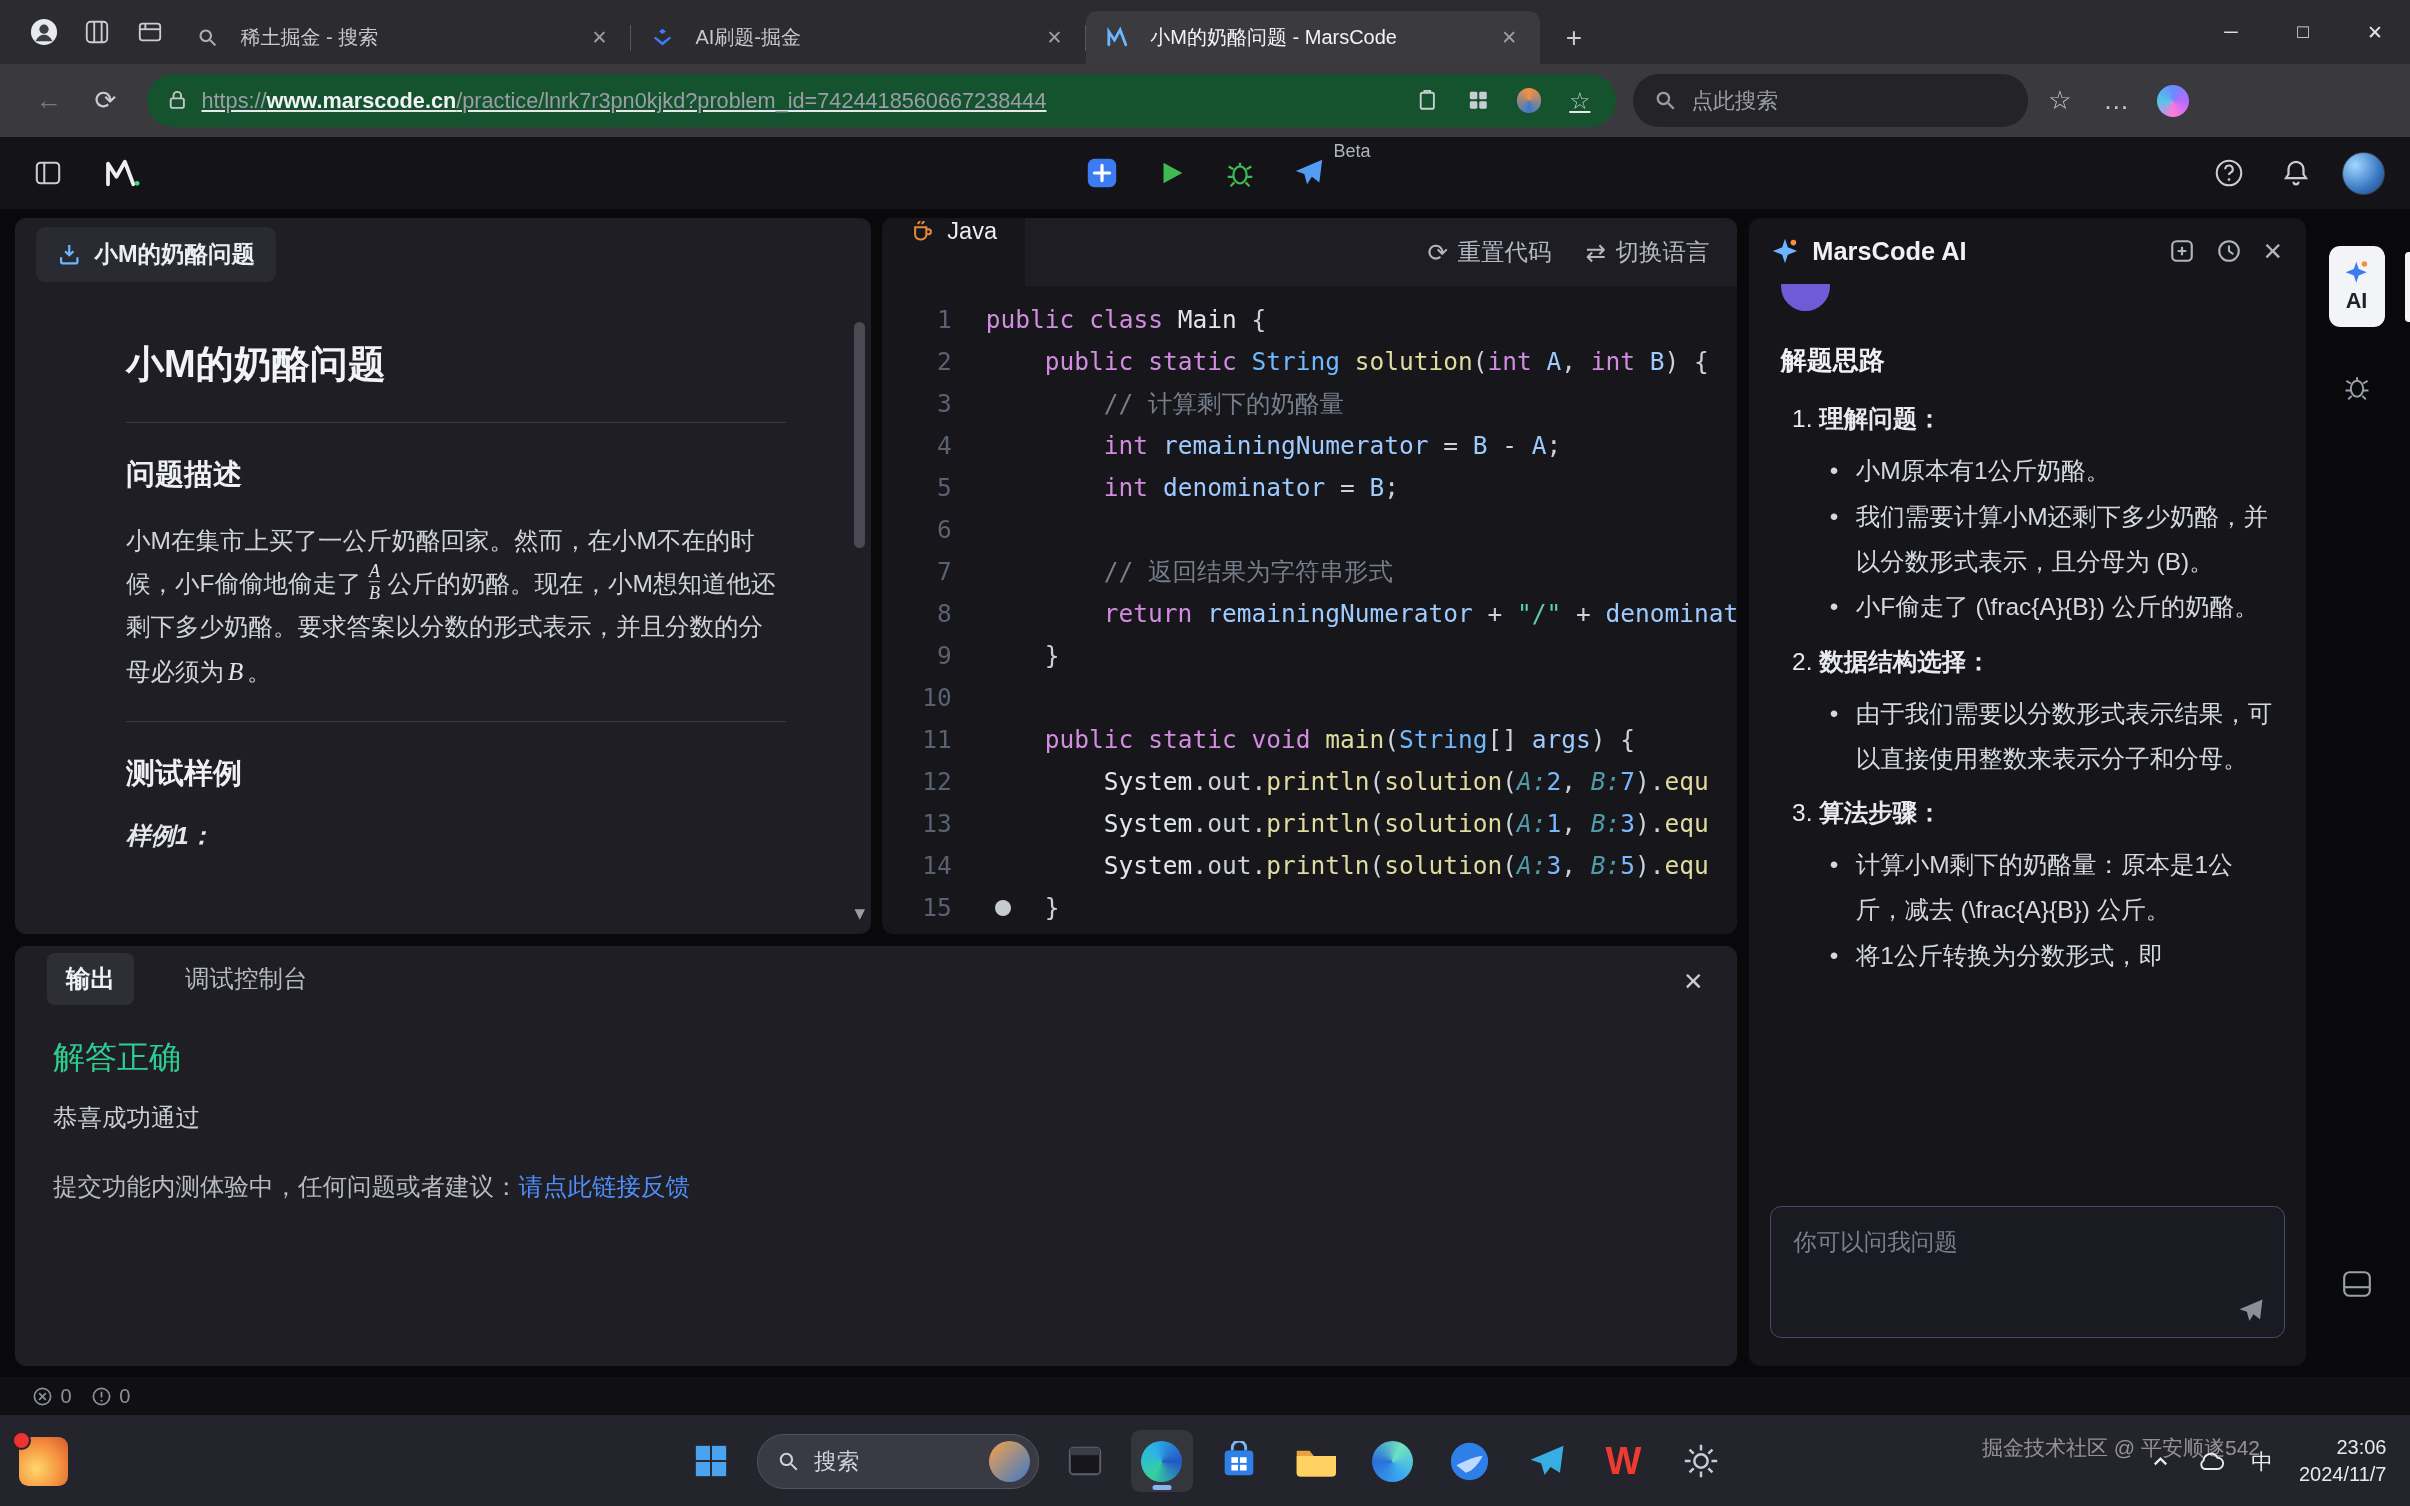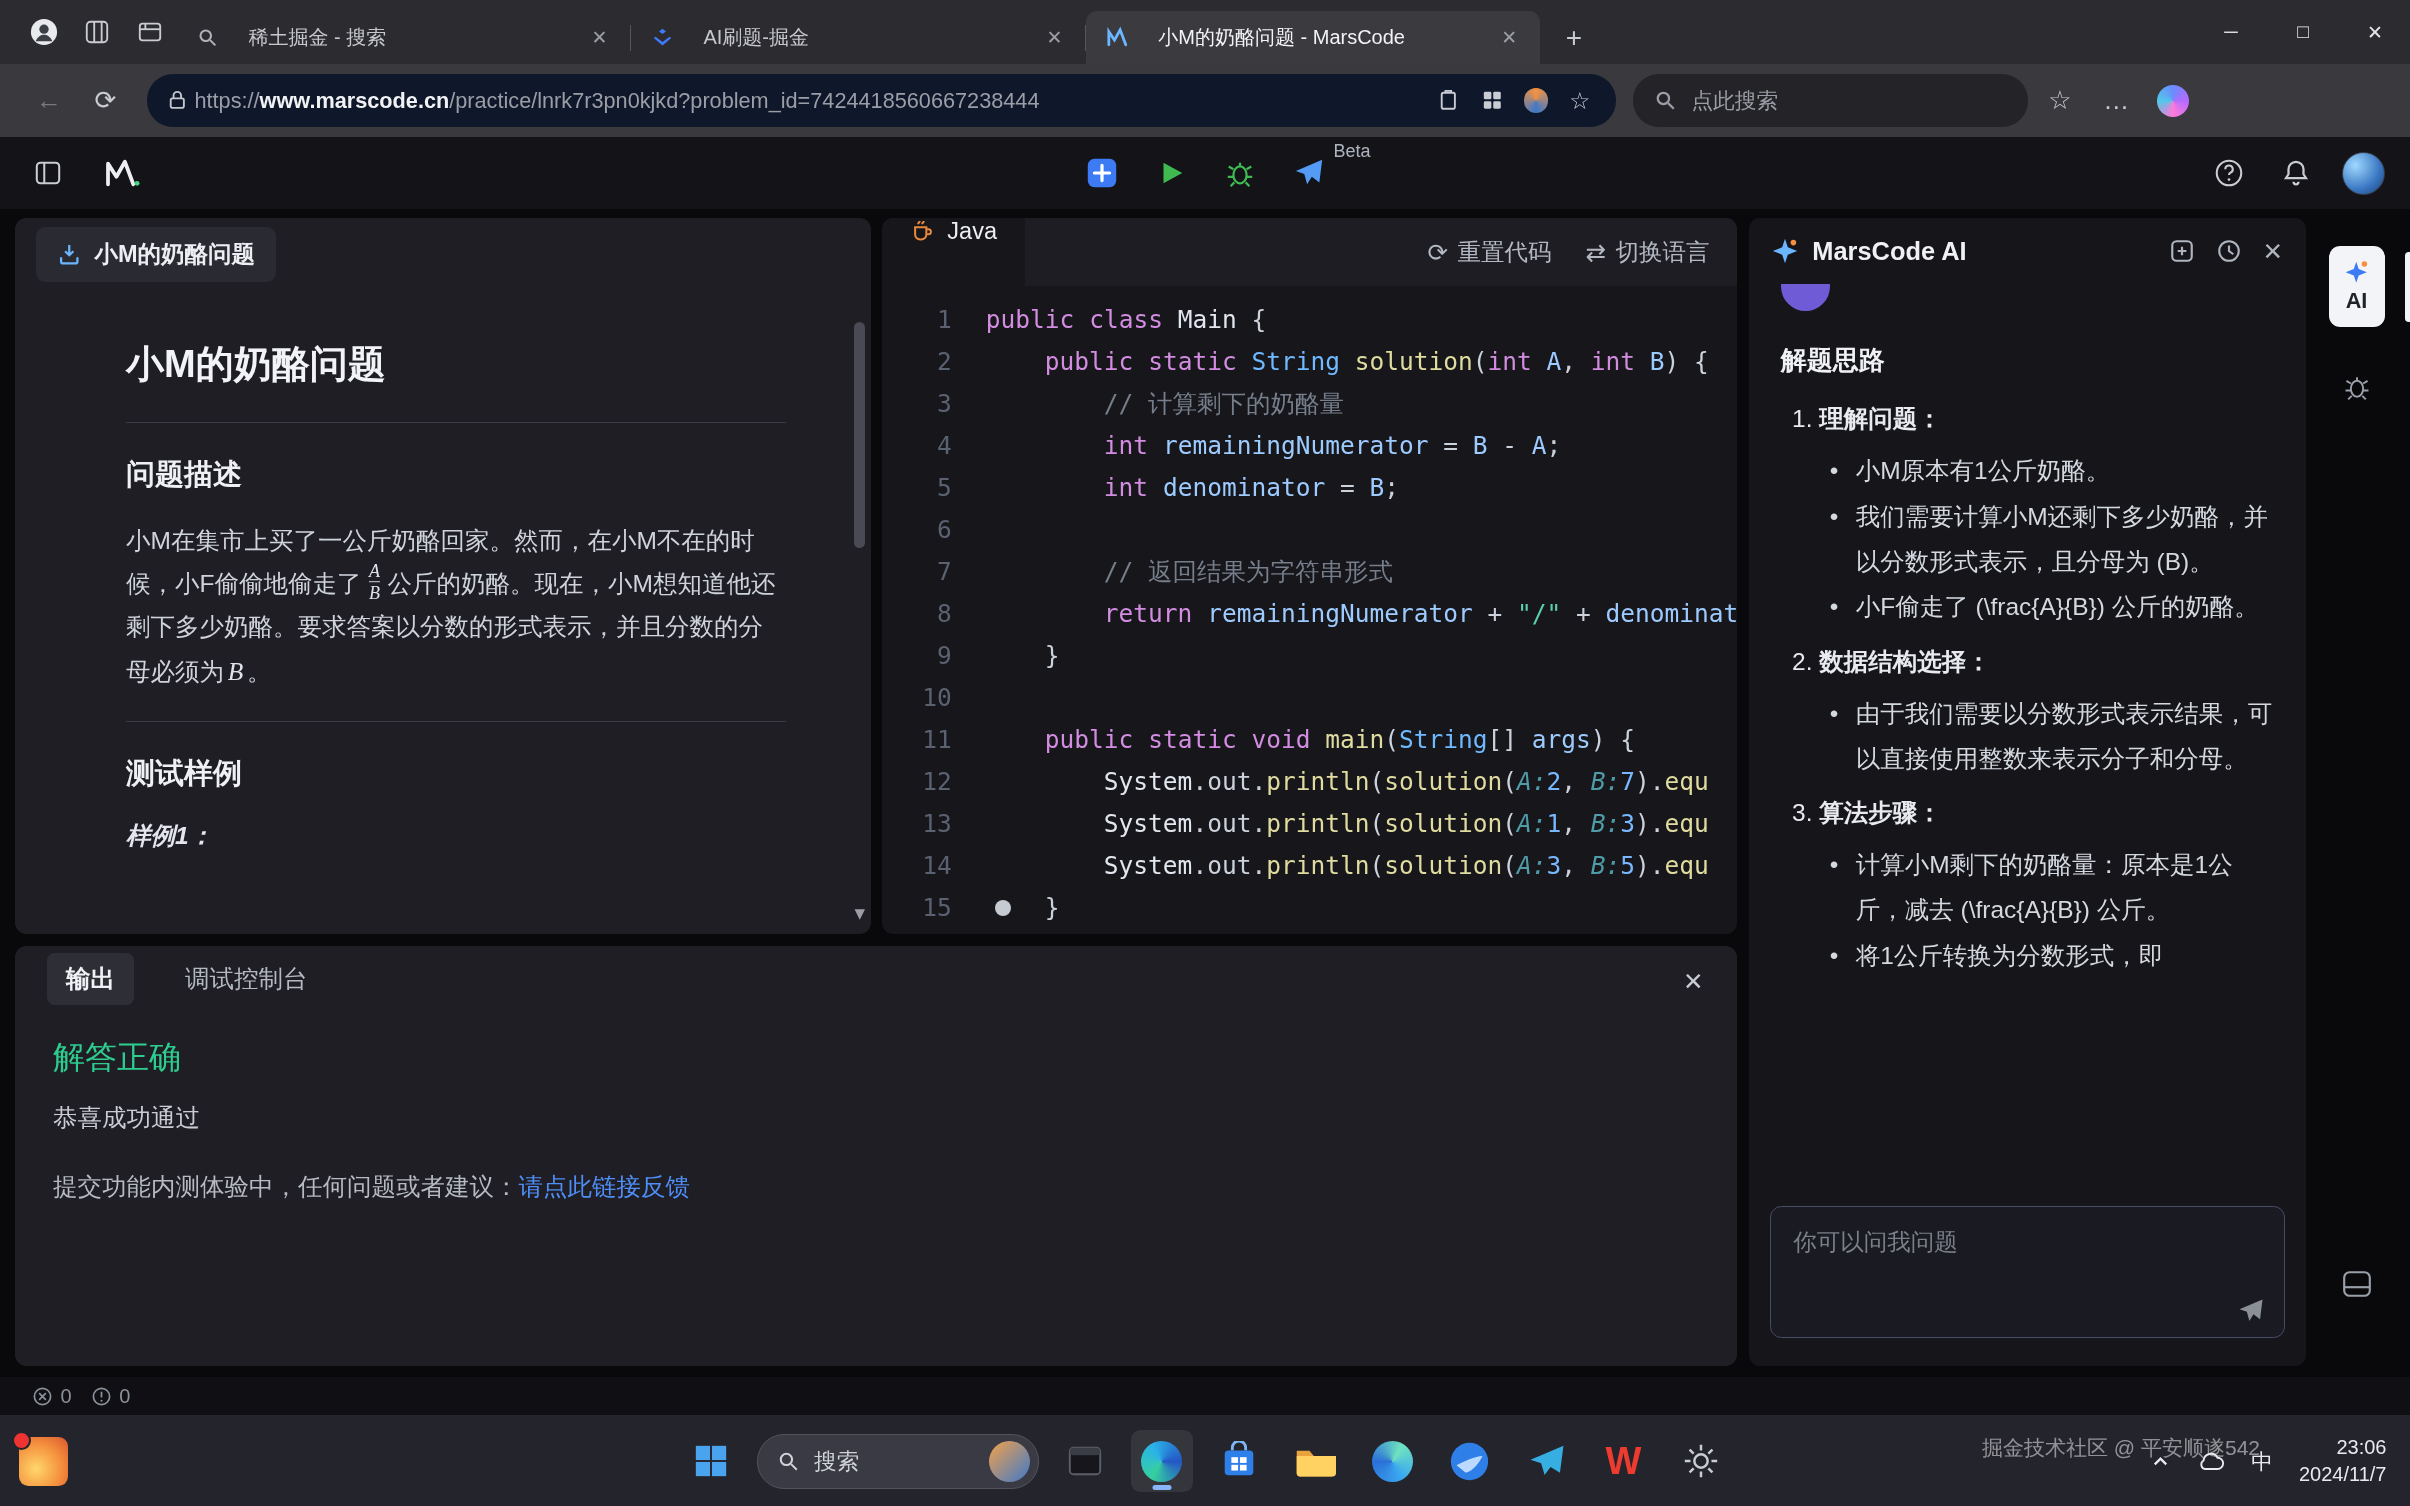--- a/index.html
+++ b/index.html
@@ -3,36 +3,36 @@
 <meta charset="utf-8">
 <style>
   * { margin:0; padding:0; box-sizing:border-box; }
   html,body { width:2411px; height:1507px; overflow:hidden; background:#09090b;
     font-family:"Liberation Sans",sans-serif; color:#e6e8ee; }
   .screen { width:2411px; height:1507px; display:flex; flex-direction:column; }
 
   
   .tabstrip { height:64px; background:#2c2c30; display:flex; align-items:center; padding-left:17px; }
   .chrome-ico { width:53px; height:45px; display:flex; align-items:center; justify-content:center; border-radius:7.5px; cursor:pointer; }
-  .btab { width:454px; height:53px; margin-top:11.3px; display:flex; align-items:center; gap:29px;
+  .btab { width:454px; height:53px; margin-top:11.3px; display:flex; align-items:center; gap:21px;
     padding:0 15px 0 19px; color:#c6c8cd; font-size:20px; border-radius:11.3px 11.3px 0 0; }
   .btab .ttl { flex:1; white-space:nowrap; overflow:hidden; text-overflow:ellipsis; }
   .btab.active { background:#3a3a3f; color:#f2f3f5; }
   .btab .tclose { font-size:19px; color:#9b9ea5; padding:3.8px 7.5px; border-radius:5.6px; }
   .tabsep { width:0.9px; height:26px; background:#56565c; margin-top:11.3px; }
   .favico { width:24.5px; height:24.5px; flex:0 0 auto; display:flex; align-items:center; justify-content:center; }
   .newtab { font-size:28px; color:#c9ccd3; margin:11.3px 0 0 13px; padding:1.9px 13px; border-radius:7.5px; }
   .wincontrols { margin-left:auto; display:flex; height:64px; }
   .winbtn { width:72px; height:64px; display:flex; align-items:center; justify-content:center; font-size:19px; color:#e3e5e9; }
 
   .toolbar { height:73px; background:#3a3a3e; display:flex; align-items:center; padding:0 24.5px; gap:7.5px; }
   .tb-ico { width:49px; height:49px; display:flex; align-items:center; justify-content:center; border-radius:7.5px; font-size:26px; color:#c9ccd3; }
   .tb-ico.disabled { color:#77797e; }
-  .urlpill { width:1469px; height:53px; background:#0f172a; border-radius:26px; display:flex; align-items:center;
-    padding:0 17px 0 19px; gap:6px; margin:0 9.4px; }
+  .urlpill { width:1469px; height:53px; background:#14532d; border-radius:26px; display:flex; align-items:center;
+    padding:0 17px 0 19px; gap:13px; margin:0 9.4px;text-decoration:underline; }
   .urltext { flex:1; font-size:21.7px; white-space:nowrap; overflow:hidden; color:#9b9ea6; }
   .urltext .host { color:#f1f2f4; font-weight:bold; }
   .pill-ico { width:38px; height:38px; display:flex; align-items:center; justify-content:center; border-radius:7.5px; color:#c9ccd3; font-size:23.5px; }
   .searchpill { width:395px; height:53px; background:#242428; border-radius:26px; display:flex; align-items:center; gap:15px; padding:0 21px; color:#9a9da5; font-size:21.7px; }
   .grad-dot { border-radius:50%; background:conic-gradient(#6a8bff,#b56bff,#ff7ad9,#52c7e8,#6a8bff); }
 
   
   .page { flex:1; display:flex; flex-direction:column; background:#09090b; min-height:0; }
   .app-topbar { height:72px; background:#131318; display:flex; align-items:center; padding:0 26px; position:relative; }
   .tb-left { display:flex; align-items:center; gap:32px; }

